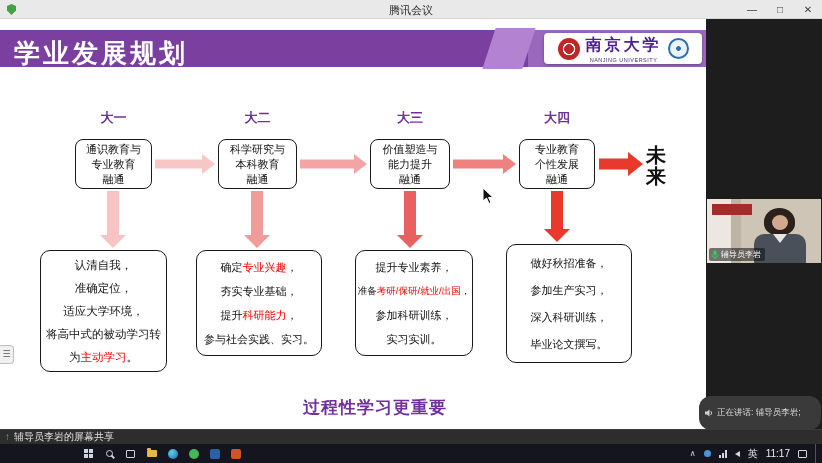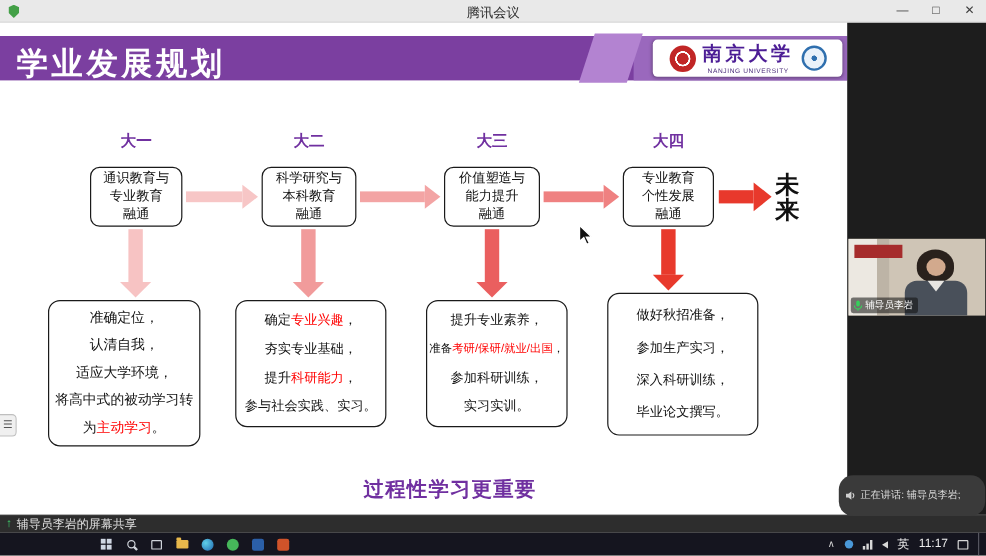--- a/index.html
+++ b/index.html
@@ -195,22 +195,22 @@
     <div class="varrow" style="left:397px;top:172px;width:26px;height:57px;--c:#ea5f5f;--sh:12px;--hw:26px;--hh:13px">
         <div class="sh"></div>
         <div class="hd"></div>
       </div>
     <div class="varrow" style="left:544px;top:172px;width:26px;height:51px;--c:#e8392c;--sh:12px;--hw:26px;--hh:13px">
         <div class="sh"></div>
         <div class="hd"></div>
       </div>
 
     <div class="nbox n1">
+        <div class="tl"><span>认清自我，</span></div>
         <div class="tl"><span>准确定位，</span></div>
-        <div class="tl"><span>认清自我，</span></div>
         <div class="tl"><span>适应大学环境，</span></div>
         <div class="tl"><span>将高中式的被动学习转</span></div>
         <div class="tl"><span>为</span><span class="red">主动学习</span><span>。</span></div>
       </div>
     <div class="nbox n2">
         <div class="tl"><span>确定</span><span class="red">专业兴趣</span><span>，</span></div>
         <div class="tl"><span>夯实专业基础，</span></div>
         <div class="tl"><span>提升</span><span class="red">科研能力</span><span>，</span></div>
         <div class="tl"><span>参与社会实践、实习。</span></div>
       </div>

